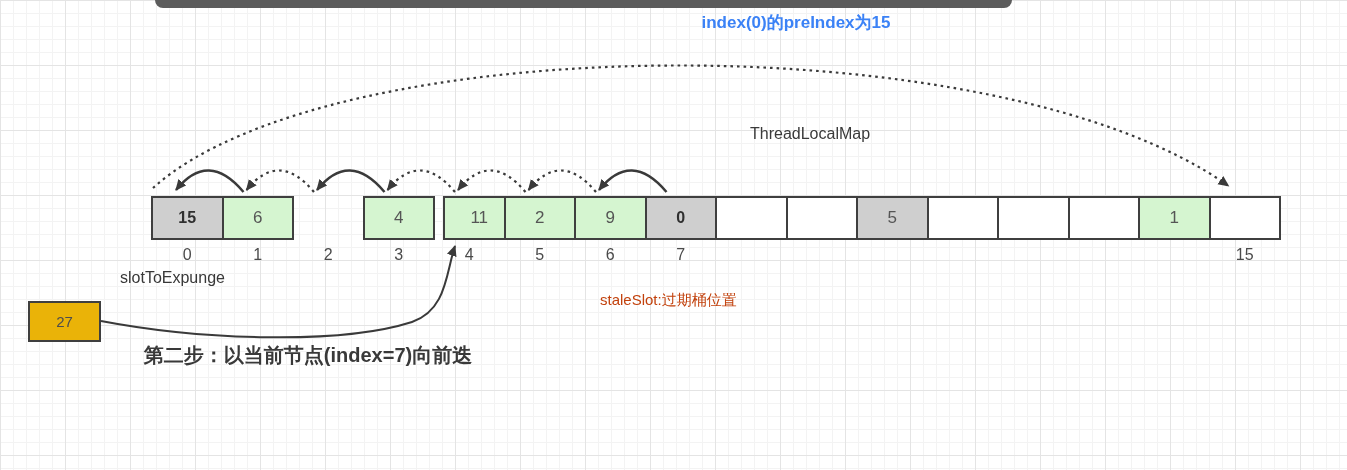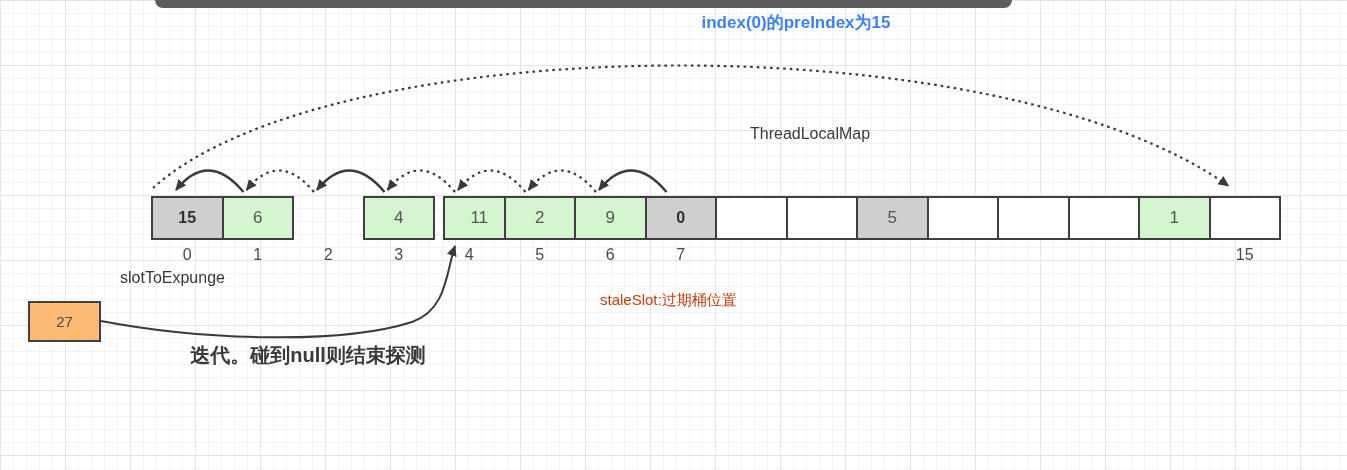--- a/index.html
+++ b/index.html
@@ -40,21 +40,21 @@
     position:absolute;top:50px;width:72.5px;text-align:center;
     font-size:16px;color:#4a4a4a;
   }
   #slot-to-expunge-label{
     left:120px;top:269px;font-size:16px;font-weight:normal;color:#383838;
   }
   #stale-slot-label{
     left:600px;top:267px;font-size:15px;font-weight:normal;color:#c2410c;margin-top:24px;
   }
   #callout-box{
-    left:28px;top:301px;width:73px;height:41px;background:#fdba74;
+    left:28px;top:301px;width:73px;height:41px;background:#eab308;
     border:2px solid #3f3f3f;box-sizing:border-box;
     display:flex;align-items:center;justify-content:center;
     font-size:15px;color:#4d4d4d;
   }
   #step-note{
     left:112px;top:344px;width:392px;text-align:center;
     font-size:20px;line-height:23.5px;font-weight:bold;color:#393939;
   }
   #arrows-svg{left:0;top:0;pointer-events:none;}
   .arc{fill:none;stroke:#3a3a3a;stroke-width:2.5;}
@@ -129,21 +129,21 @@
 
 <div class="abs" id="slot-to-expunge-label">slotToExpunge</div>
 
 <div class="abs" id="stale-slot-label">staleSlot:过期桶位置</div>
 
 <div class="abs" id="callout-box">
   <span>27</span>
 </div>
 
 <div class="abs" id="step-note">
-    <div>迭代。碰到null则结束探测</div>
+    <div>第二步：以当前节点(index=7)向前迭</div>
   </div>
 
 <svg class="abs" id="arrows-svg" width="1347" height="470" viewBox="0 0 1347 470">
   <defs>
     <marker id="ah" markerUnits="userSpaceOnUse" markerWidth="13" markerHeight="11" refX="10" refY="5" orient="auto">
       <path d="M0,0 L11,5 L0,10 Z" fill="#3a3a3a"></path>
     </marker>
   </defs>
 <path d="M 243.5 192 Q 208.25 150 176 190" class="arc solid" marker-end="url(#ah)"></path>
     <path d="M 314 192 Q 278.75 150 246.5 190" class="arc dotted" marker-end="url(#ah)"></path>

